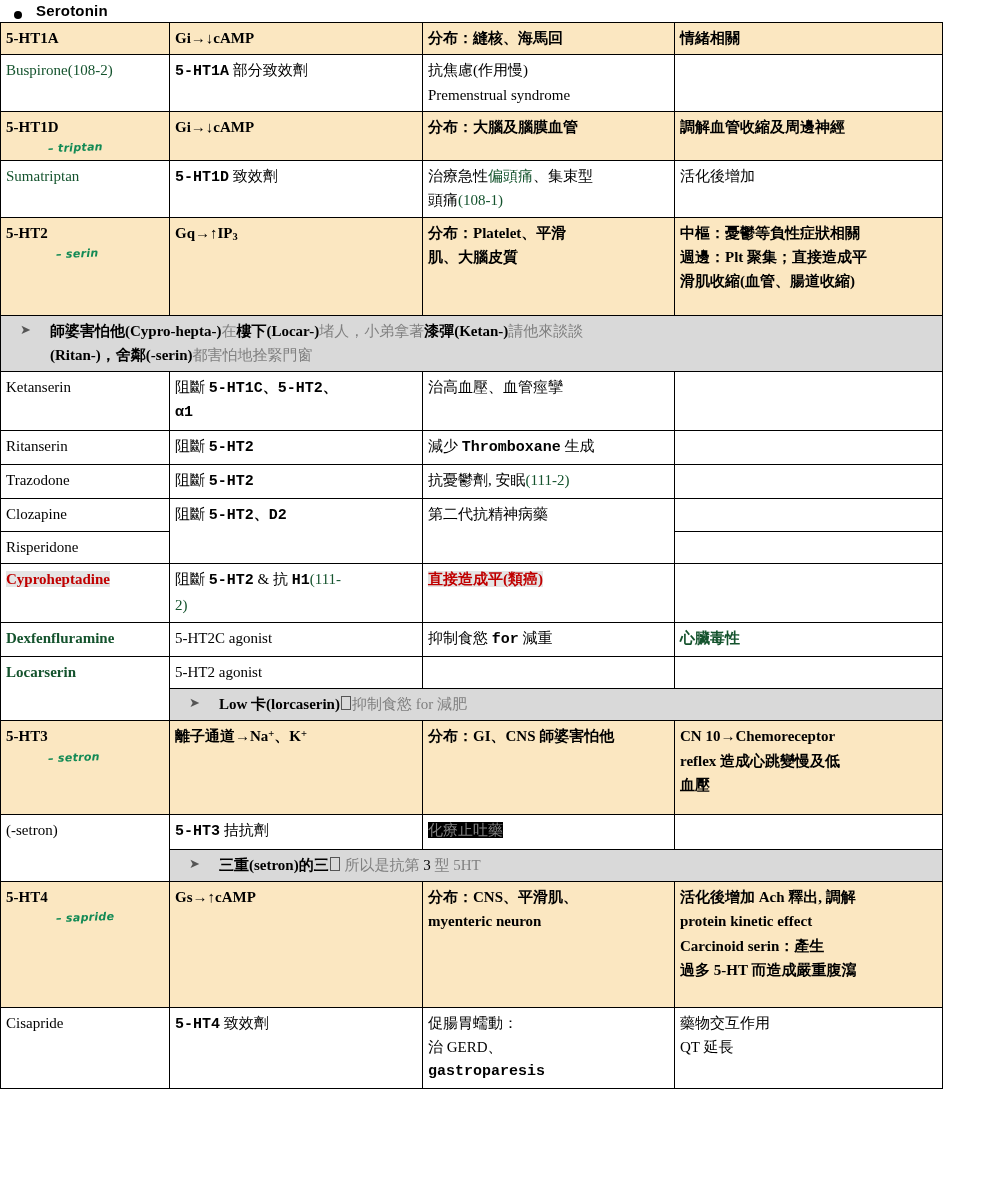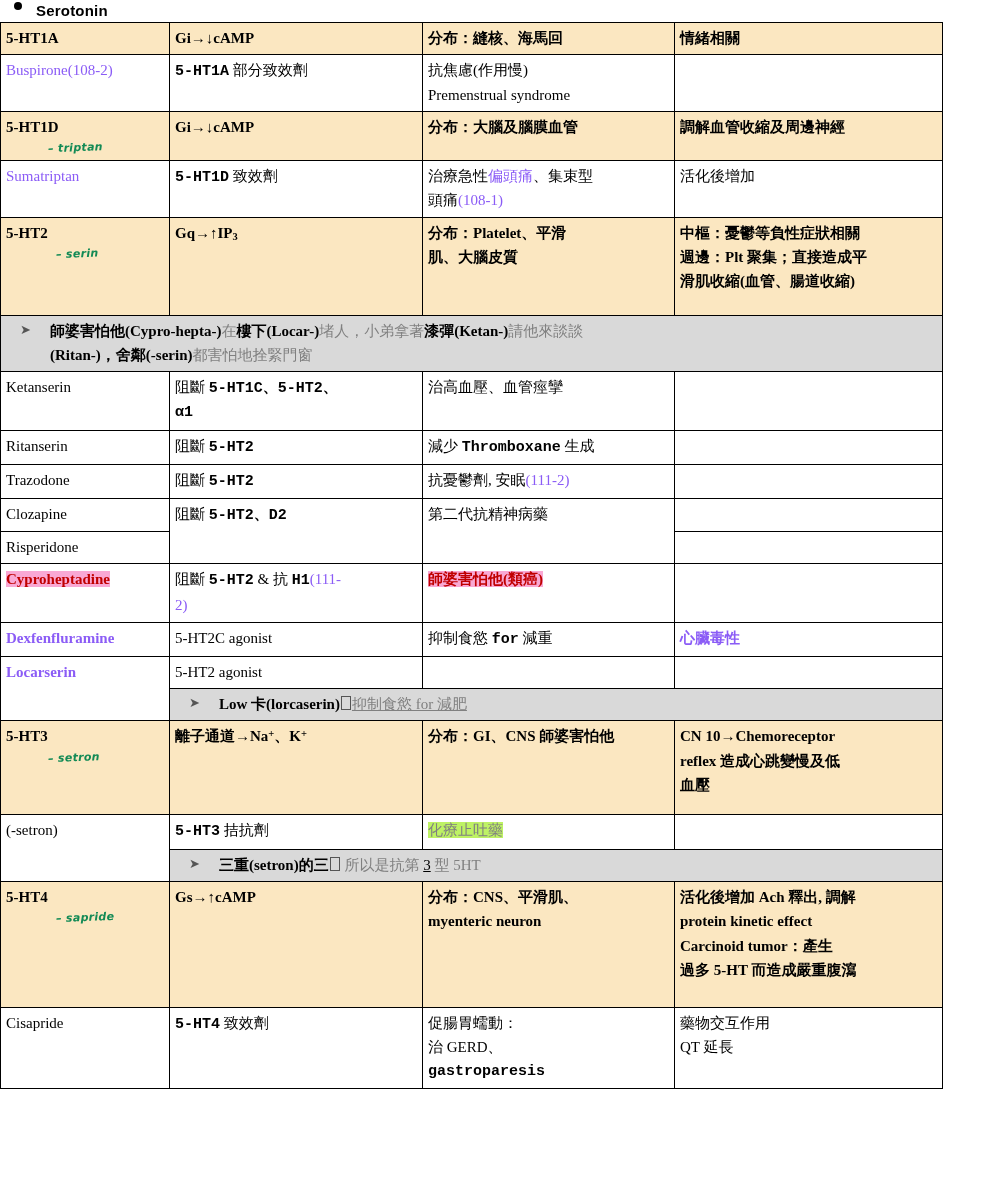--- a/index.html
+++ b/index.html
@@ -12,21 +12,21 @@
     width: 1000px;
     height: 1180px;
     font-family: "Liberation Serif", "DejaVu Serif", serif;
     color: #000000;
     overflow: hidden;
   }
 
   
   .page-heading {
     display: flex;
-    align-items: flex-start;
+    align-items: flex-end;
     margin: 2px 0 3px 14px;
   }
   .bullet-dot {
     width: 8px; height: 8px;
     border-radius: 50%;
     background: #000;
     margin-right: 14px;
     flex: 0 0 auto;
   }
   .heading-text {
@@ -57,31 +57,31 @@
 
   
   tr.hdr > td { background: #fbe7c1; font-weight: bold; }
   tr.body > td { background: #ffffff; }
   td.mnemonic {
     background: #d9d9d9;
     padding: 4px 5px 5px 5px;
   }
 
   
-  .red  { color: #8b5cf6; }
+  .red  { color: #14532d; }
   .dred { color: #c00000; }
   .gray { color: #808080; }
   .bold { font-weight: bold; }
   .mono {
     font-family: "Liberation Mono", "DejaVu Sans Mono", monospace;
     font-weight: bold;
   }
-  .hl-green { background: #f9a8d4; }
-  .hl-pink  { background: #bef264; }
-  .ul { text-decoration: underline; }
+  .hl-green { background: #e5e5e5; }
+  .hl-pink  { background: #000000; }
+  .ul { }
   sub { font-size: 70%; vertical-align: -.22em; }
   sup { font-size: 70%; vertical-align: .42em; }
 
   
   .hand {
     display: block;
     color: #128a55;
     font-family: "DejaVu Sans", sans-serif;
     font-size: 11px;
     font-style: italic;
@@ -249,21 +249,21 @@
 
   <tr class="body">
     <td>
       <span class="dred bold hl-green">Cyproheptadine</span>
     </td>
     <td class="cell-lines">
       <div><span>阻斷 </span><span class="mono">5-HT2</span><span> &amp; 抗 </span><span class="mono">H1</span><span class="red">(111-</span></div>
       <div class="red">2)</div>
     </td>
     <td>
-      <span class="dred bold hl-green">師婆害怕他(類癌)</span>
+      <span class="dred bold hl-green">直接造成平(類癌)</span>
     </td>
     <td></td>
   </tr>
 
   <tr class="body">
     <td>
       <span class="red bold">Dexfenfluramine</span>
     </td>
     <td>5-HT2C agonist</td>
     <td><span>抑制食慾 </span><span class="mono">for</span><span> 減重</span></td>
@@ -337,21 +337,21 @@
       <span class="hand ind2">– sapride</span>
     </td>
     <td>Gs→↑cAMP</td>
     <td class="cell-lines">
       <div>分布：CNS、平滑肌、</div>
       <div>myenteric neuron</div>
     </td>
     <td class="cell-lines">
       <div>活化後增加 Ach 釋出, 調解</div>
       <div>protein kinetic effect</div>
-      <div>Carcinoid tumor：產生</div>
+      <div>Carcinoid serin：產生</div>
       <div>過多 5-HT 而造成嚴重腹瀉</div>
     </td>
   </tr>
 
   <tr class="body">
     <td>Cisapride</td>
     <td><span class="mono">5-HT4</span><span> 致效劑</span></td>
     <td class="cell-lines">
       <div>促腸胃蠕動：</div>
       <div>治 GERD、</div>

